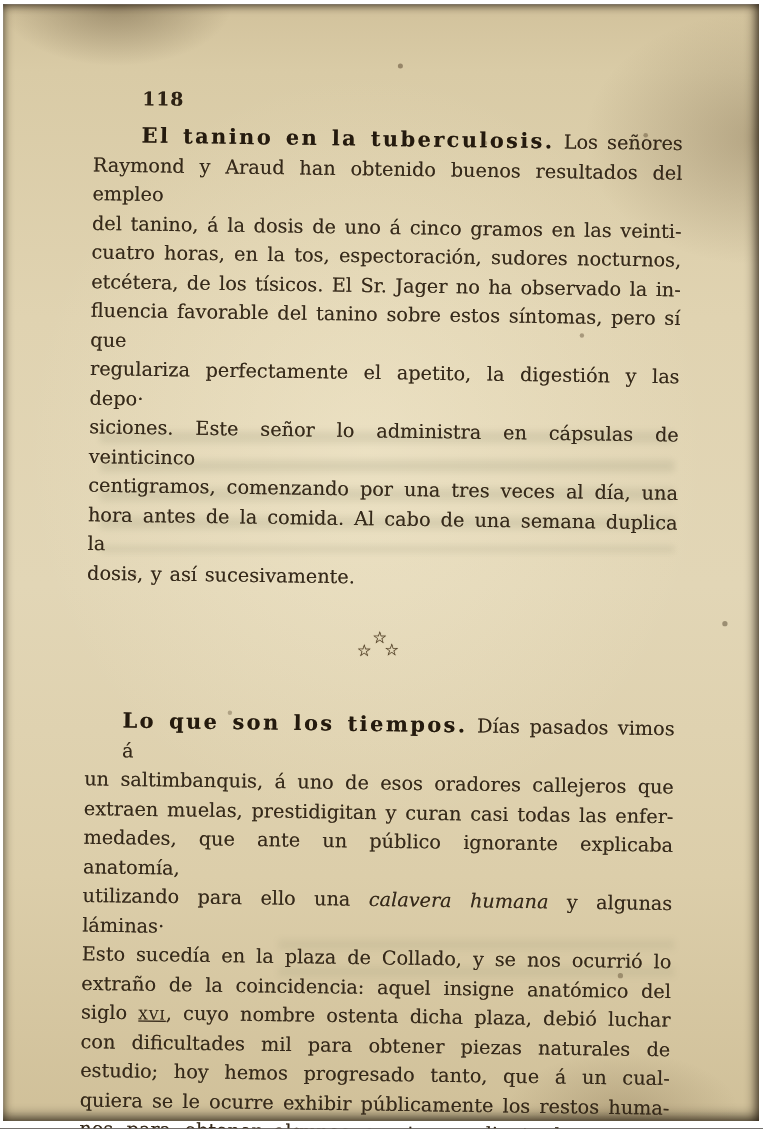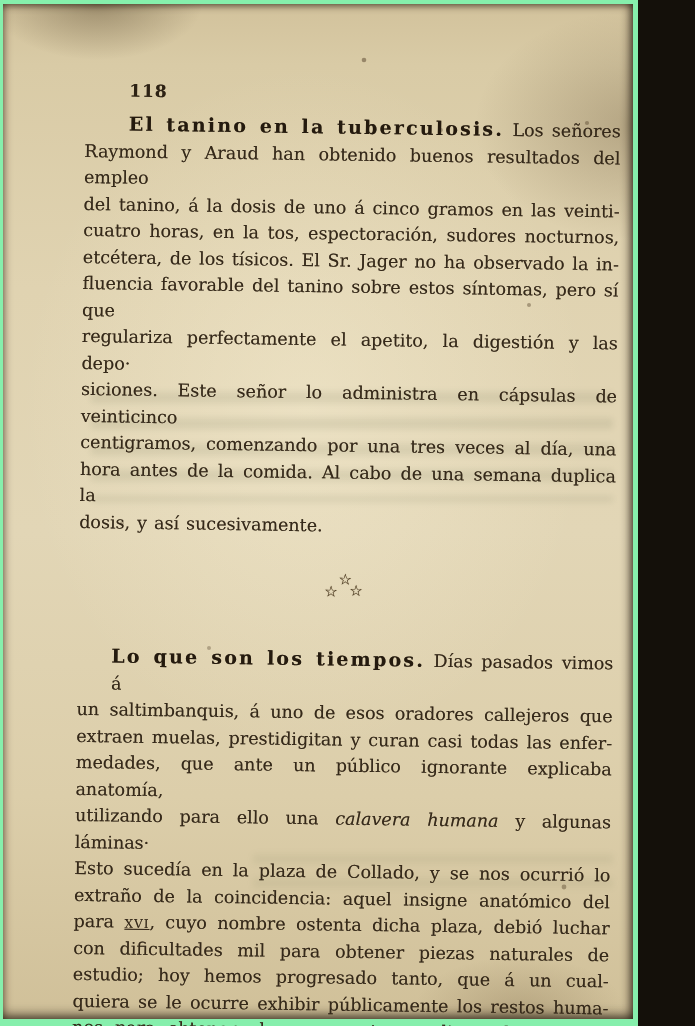--- a/index.html
+++ b/index.html
@@ -1,18 +1,18 @@
 <!DOCTYPE html>
 <html><head>
 <meta charset="utf-8">
 <style>
   html,body{margin:0;padding:0;background:#14100a;}
   .photo{
-    position:relative;width:638px;height:1026px;overflow:hidden;
-    background:#86efac;
+    position:relative;width:695px;height:1026px;overflow:hidden;
+    background:#ffffff;
     font-family:"DejaVu Serif","Liberation Serif",serif;
   }
   .book-page{
     position:absolute;left:3px;top:4px;right:5px;bottom:7px;
     background:
       radial-gradient(150px 80px at 15% 0%, rgba(60,44,22,0.35), transparent 70%),
       radial-gradient(220px 160px at 100% 12%, rgba(82,62,34,0.28), transparent 72%),
       radial-gradient(60% 45% at 48% 40%, rgba(250,242,216,0.40), transparent 75%),
       radial-gradient(140px 70px at 82% 99%, rgba(95,75,45,0.22), transparent 75%),
       linear-gradient(180deg,#d2c29c 0%,#d9cba6 6%,#e0d3b1 28%,#e2d6b6 52%,#dcceaa 78%,#d0c099 100%);
@@ -114,21 +114,21 @@
 
       <div>
           <div class="paragraph">
             <div class="line ind-md"><span class="seg-title">Lo que son los tiempos.</span><span class="seg-normal"> Días pasados vimos á</span></div>
             <div class="line">un saltimbanquis, á uno de esos oradores callejeros que</div>
             <div class="line">extraen muelas, prestidigitan y curan casi todas las enfer-</div>
             <div class="line">medades, que ante un público ignorante explicaba anatomía,</div>
             <div class="line"><span class="seg-normal">utilizando para ello una </span><span class="seg-italic">calavera humana</span><span class="seg-normal"> y algunas láminas·</span></div>
             <div class="line">Esto sucedía en la plaza de Collado, y se nos ocurrió lo</div>
             <div class="line">extraño de la coincidencia: aquel insigne anatómico del</div>
-            <div class="line"><span class="seg-normal">para </span><span class="seg-sc">xvi</span><span class="seg-normal">, cuyo nombre ostenta dicha plaza, debió luchar</span></div>
+            <div class="line"><span class="seg-normal">siglo </span><span class="seg-sc">xvi</span><span class="seg-normal">, cuyo nombre ostenta dicha plaza, debió luchar</span></div>
             <div class="line">con dificultades mil para obtener piezas naturales de</div>
             <div class="line">estudio; hoy hemos progresado tanto, que á un cual-</div>
             <div class="line">quiera se le ocurre exhibir públicamente los restos huma-</div>
             <div class="line">nos para obtener algunos cuartos mediante la creencia</div>
           </div>
         </div>
     </div>
   </div>
 </div>
 

